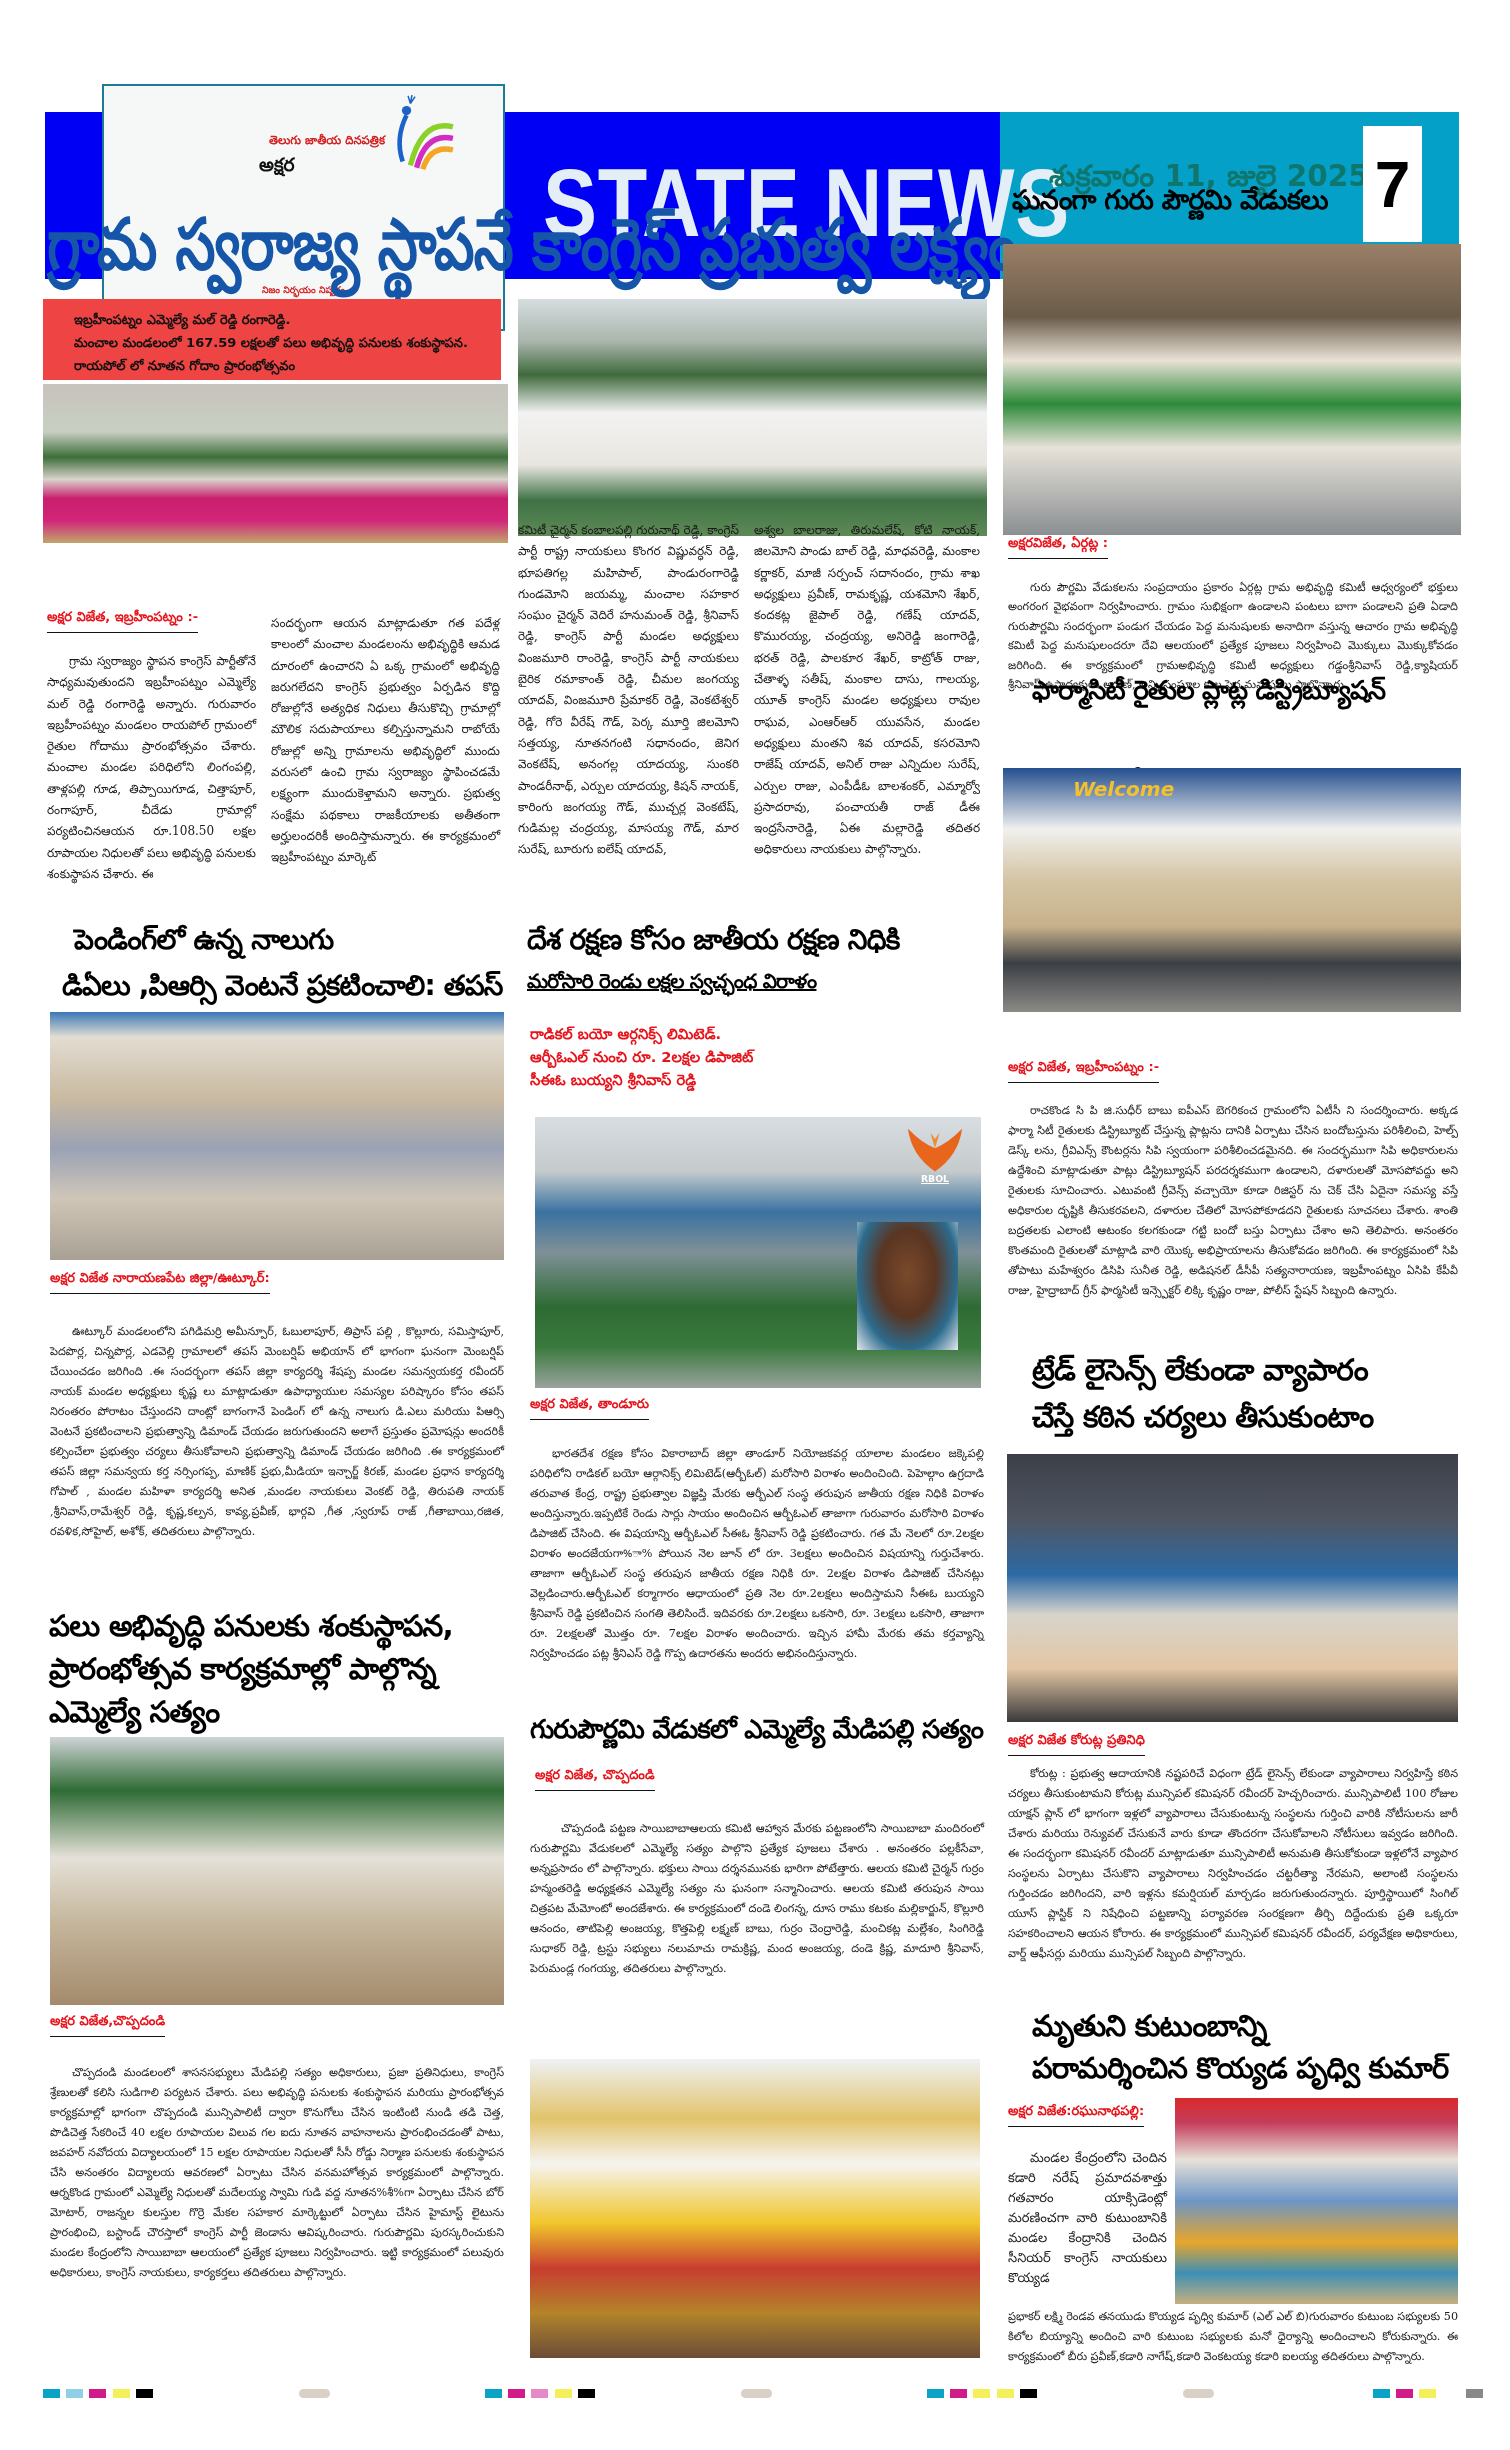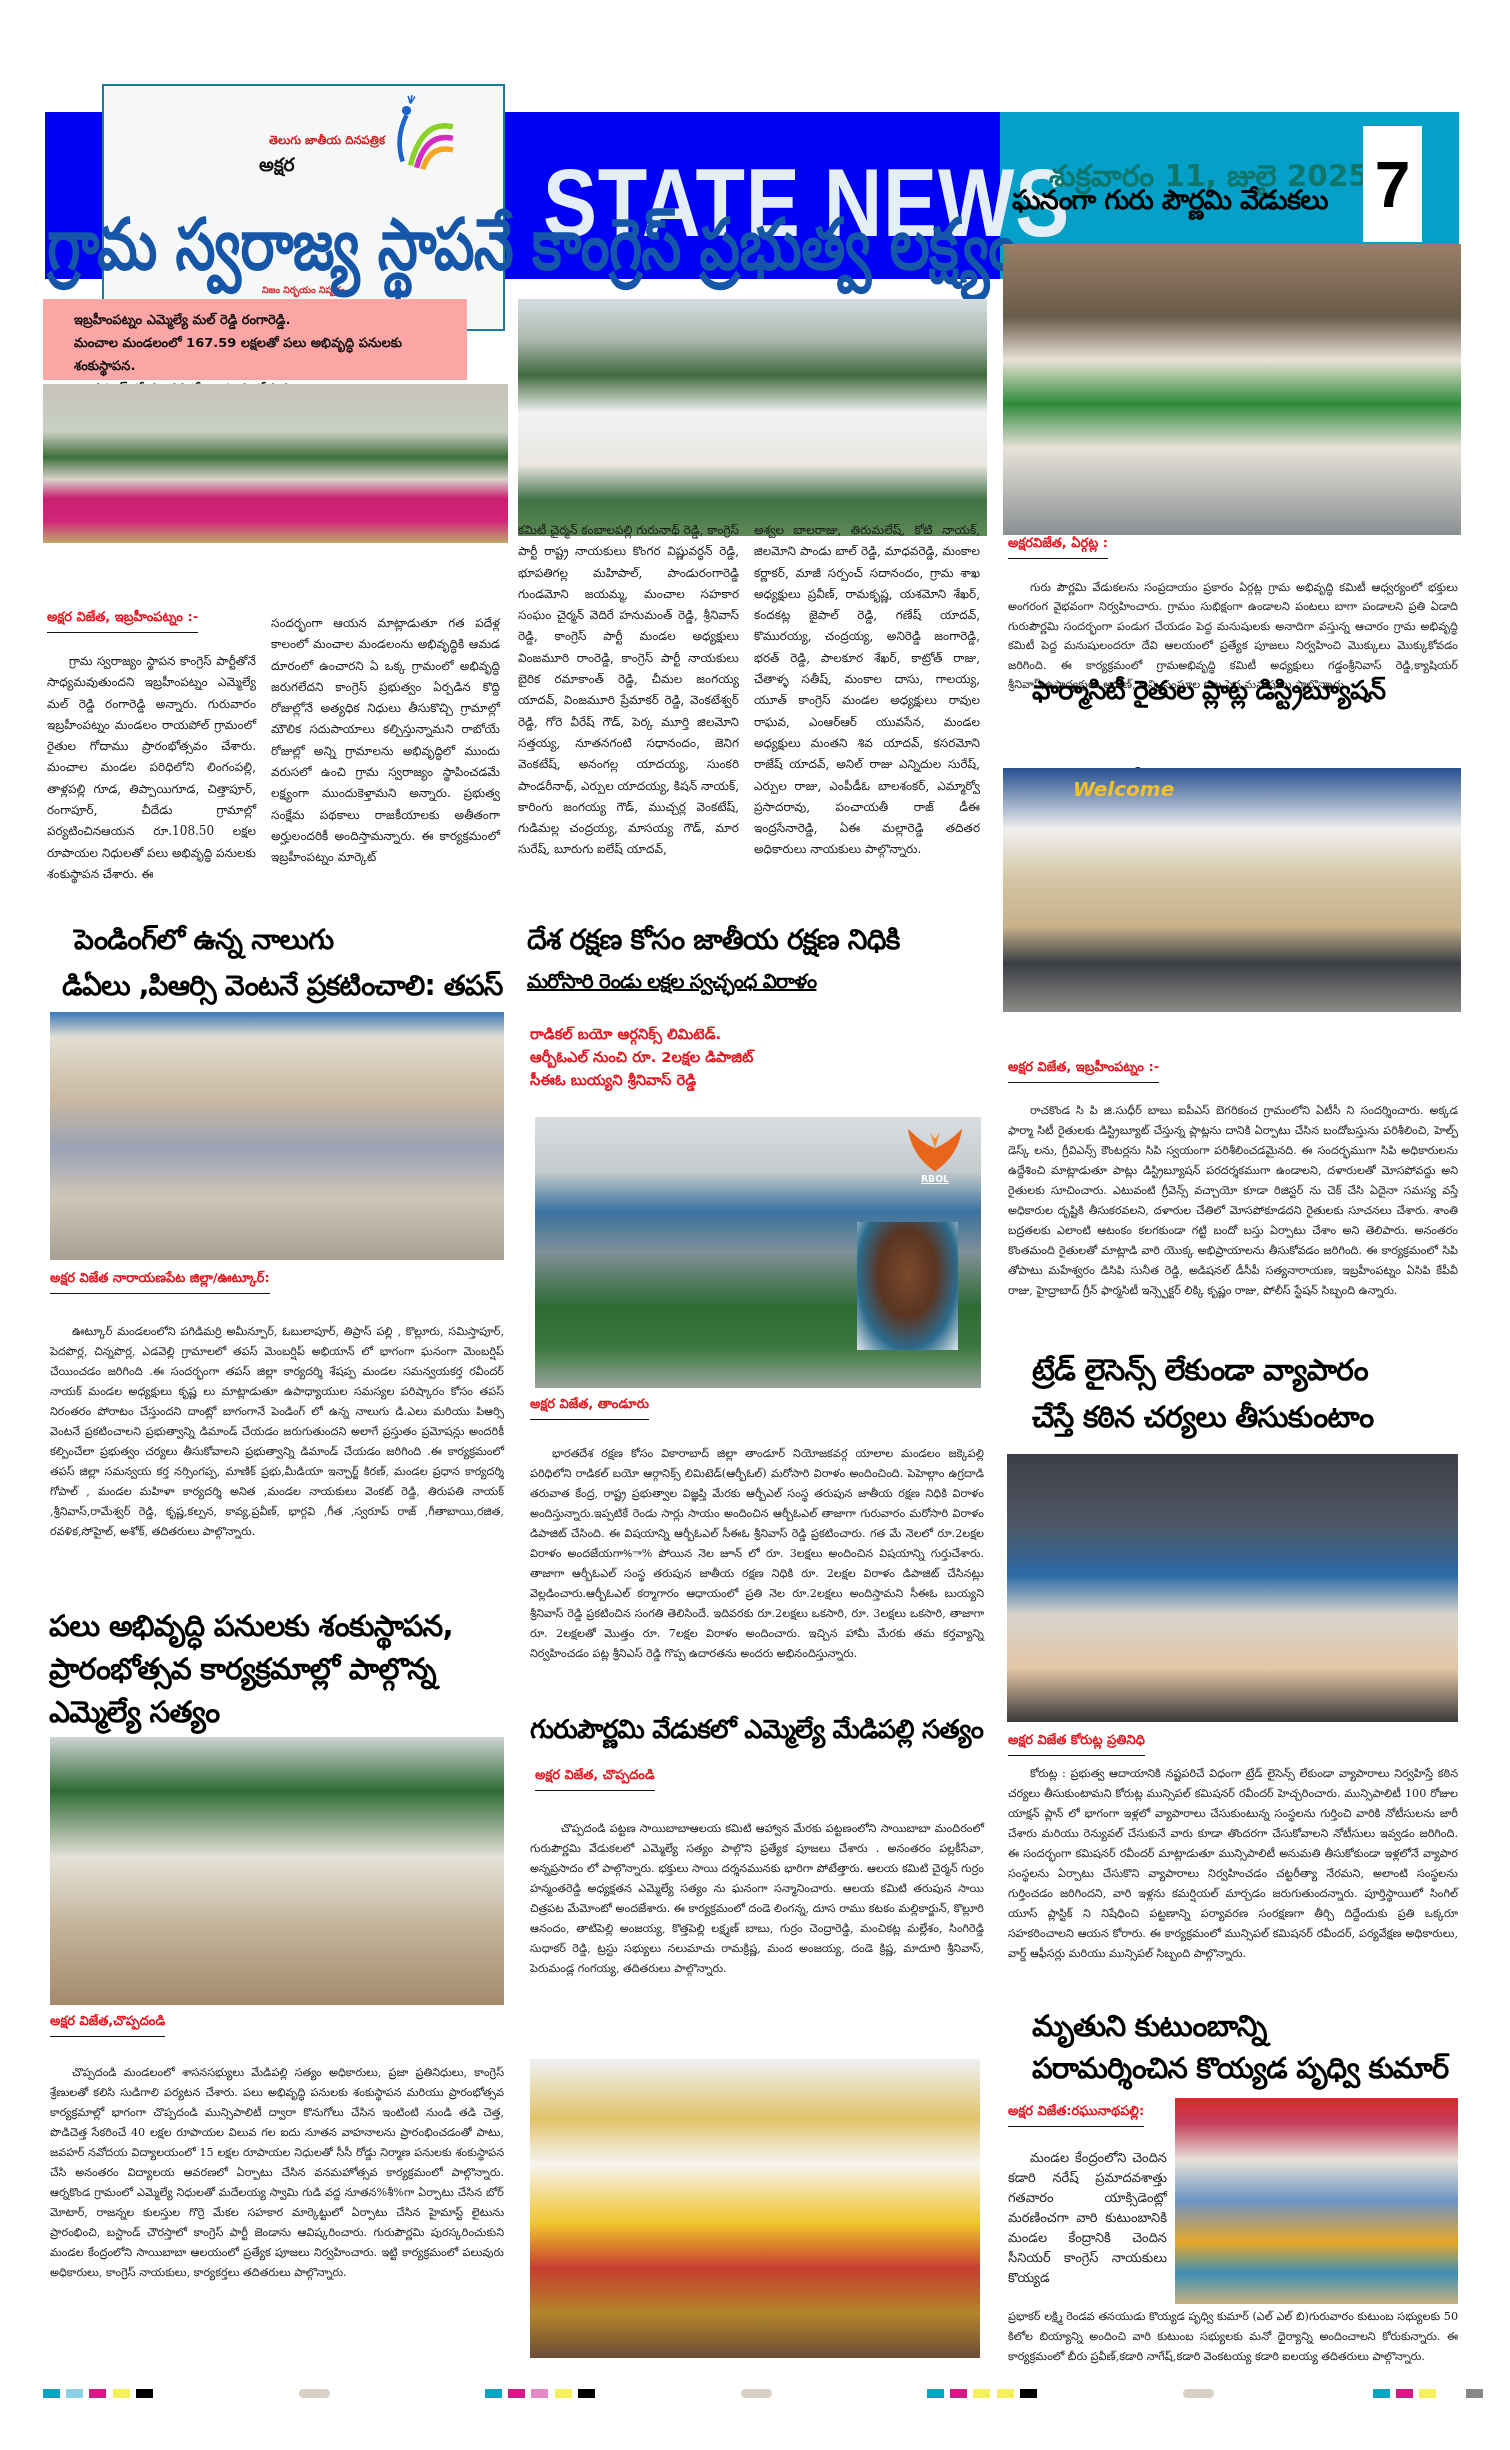--- a/index.html
+++ b/index.html
@@ -21,21 +21,21 @@
   .state-news { left: 543px; top: 149px; font-family: "Liberation Sans", sans-serif; font-weight: bold; font-size: 81px; color: #e4eef6; letter-spacing: 0.8px; transform: scaleY(1.18); transform-origin: left top; }
   .date { left: 1049px; top: 159px; font-size: 29.5px; color: #0f766e; font-weight: bold; }
   .page-box { left: 1363px; top: 126px; width: 59px; height: 116px; background: #ffffff; }
   .page-num { left: 0; right: 0; top: 22px; text-align: center; font-family: "Liberation Sans", sans-serif; font-size: 64px; font-weight: bold; color: #000; }
 
   
   .hl-main { left: 47px; top: 203px; font-size: 57px; font-weight: bold; color: #1656a8; white-space: nowrap; transform: scaleY(1.25); transform-origin: left top; letter-spacing: -0.8px; }
   .hl { font-weight: bold; color: #000; white-space: nowrap; letter-spacing: -0.8px; }
 
   
-  .yellow { left: 43px; top: 299px; width: 424px; height: 81px; background: #fca5a5; padding: 9.3px 0 0 31px; }
+  .yellow { left: 43px; top: 299px; width: 458px; height: 81px; background: #ef4444; padding: 9.3px 0 0 31px; }
   .yellow div { font-size: 13px; font-weight: bold; color: #111; line-height: 23px; }
 
   
   .photo { overflow: hidden; }
   .ph-meeting { left: 43px; top: 384px; width: 465px; height: 159px; background: linear-gradient(180deg, #c7c3bd 0%, #c8cfc2 30%, #3d6e3a 46%, #d9d3cb 60%, #c91f6e 72%, #d2267a 86%, #c0a66b 100%); }
   .ph-plaque { left: 518px; top: 299px; width: 469px; height: 237px; background: linear-gradient(180deg, #d6dde0 0%, #a9b5ac 18%, #3f6a3d 32%, #f2f2f2 48%, #e9e6e1 70%, #3f7245 85%, #5e8a56 100%); }
   .ph-guru1 { left: 1003px; top: 244px; width: 458px; height: 291px; background: linear-gradient(180deg, #9a7f67 0%, #6a5b4a 25%, #e9e2d6 40%, #2e8a3a 55%, #e7e2d9 70%, #8a8f92 100%); }
   .ph-police { left: 1003px; top: 768px; width: 458px; height: 244px; background: linear-gradient(180deg, #244f8e 0%, #f0f0ef 25%, #d5c6a6 45%, #c7b08a 65%, #3b3f45 80%, #8b8a86 100%); }
   .ph-school { left: 50px; top: 1012px; width: 454px; height: 248px; background: linear-gradient(180deg, #3a78b8 0%, #e2ddd2 10%, #c9b9a0 35%, #9aa2b5 55%, #cfc6b8 75%, #a8a092 100%); }
   .ph-factory { left: 535px; top: 1117px; width: 446px; height: 271px; background: linear-gradient(180deg, #d8dde2 0%, #c5cbcc 20%, #3a72a0 35%, #7f9097 50%, #2e6b34 70%, #3a7a3e 85%, #9aa39c 100%); }

